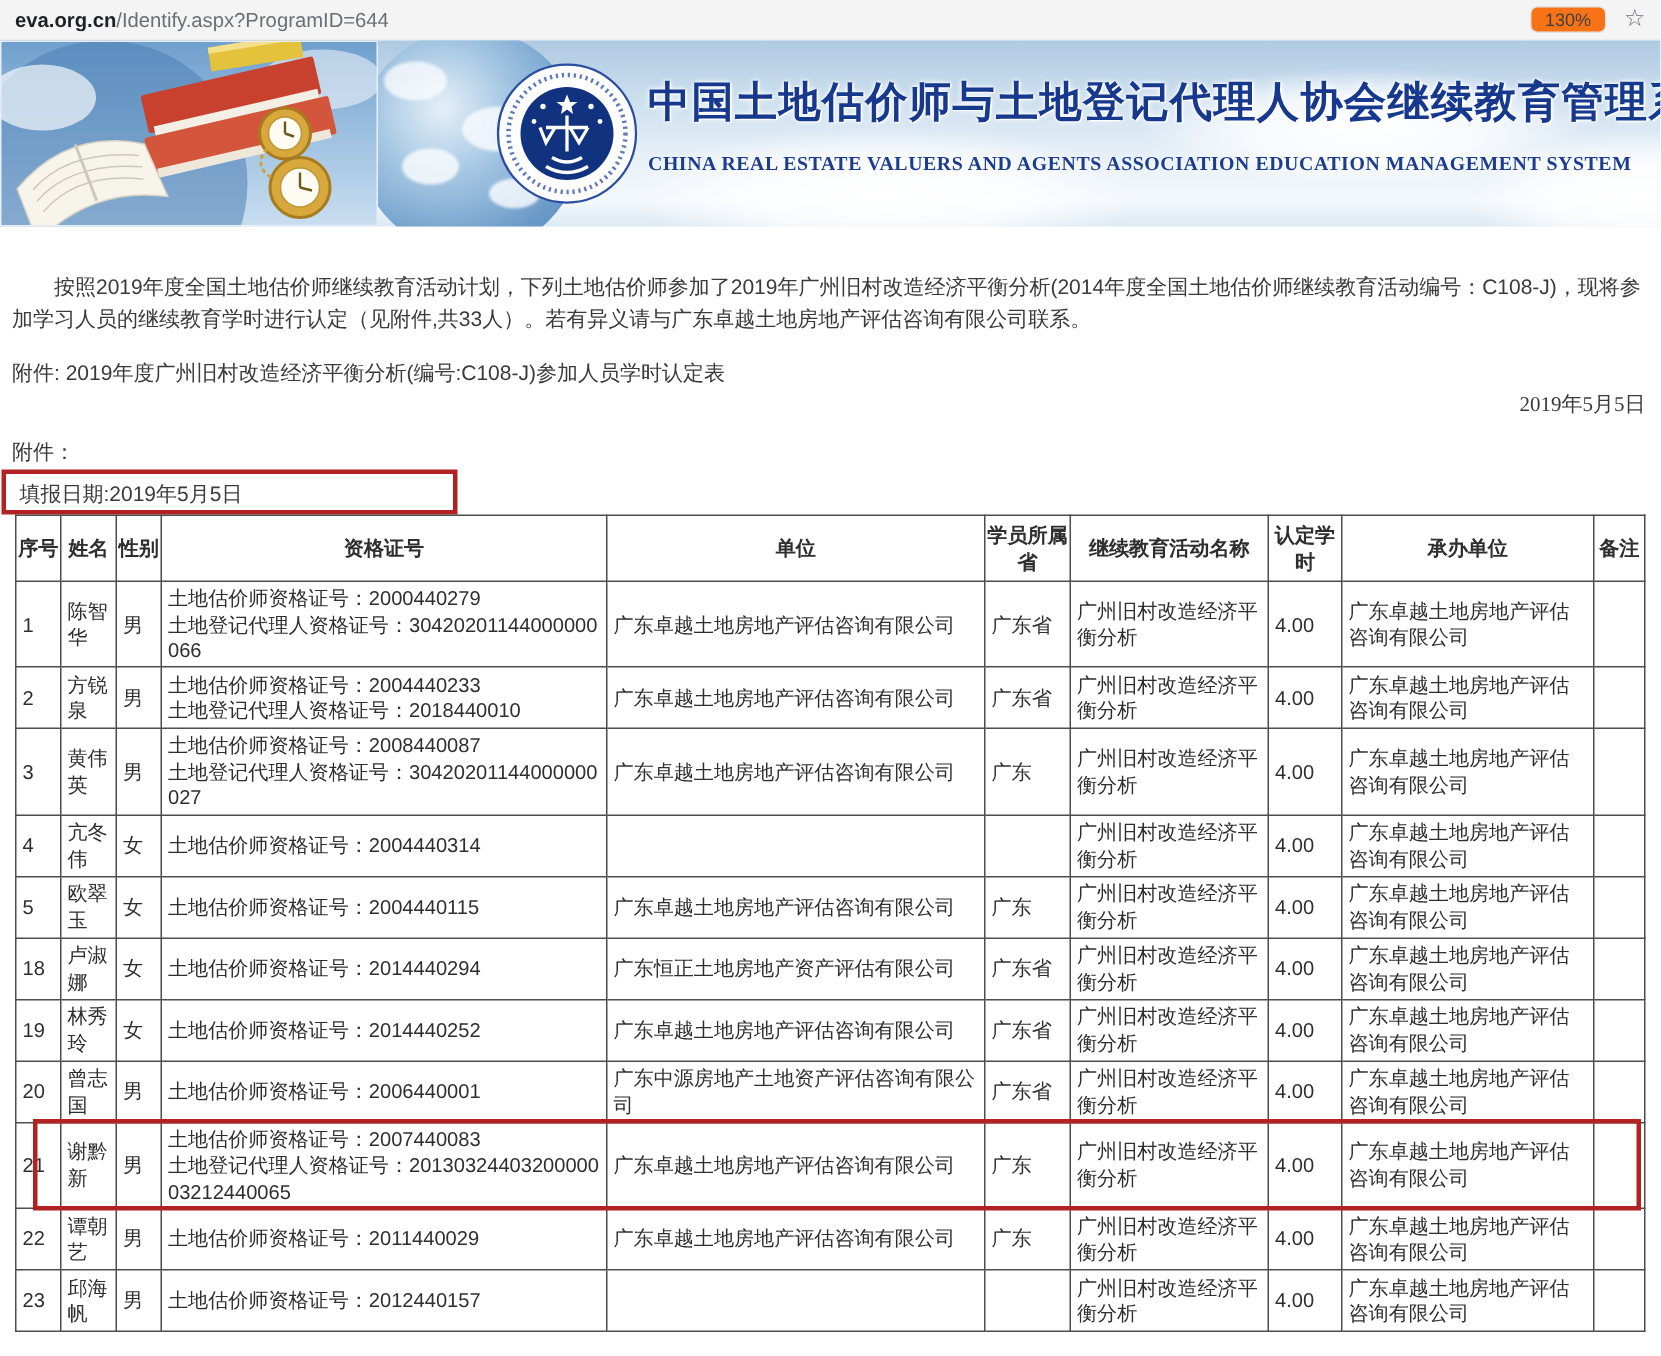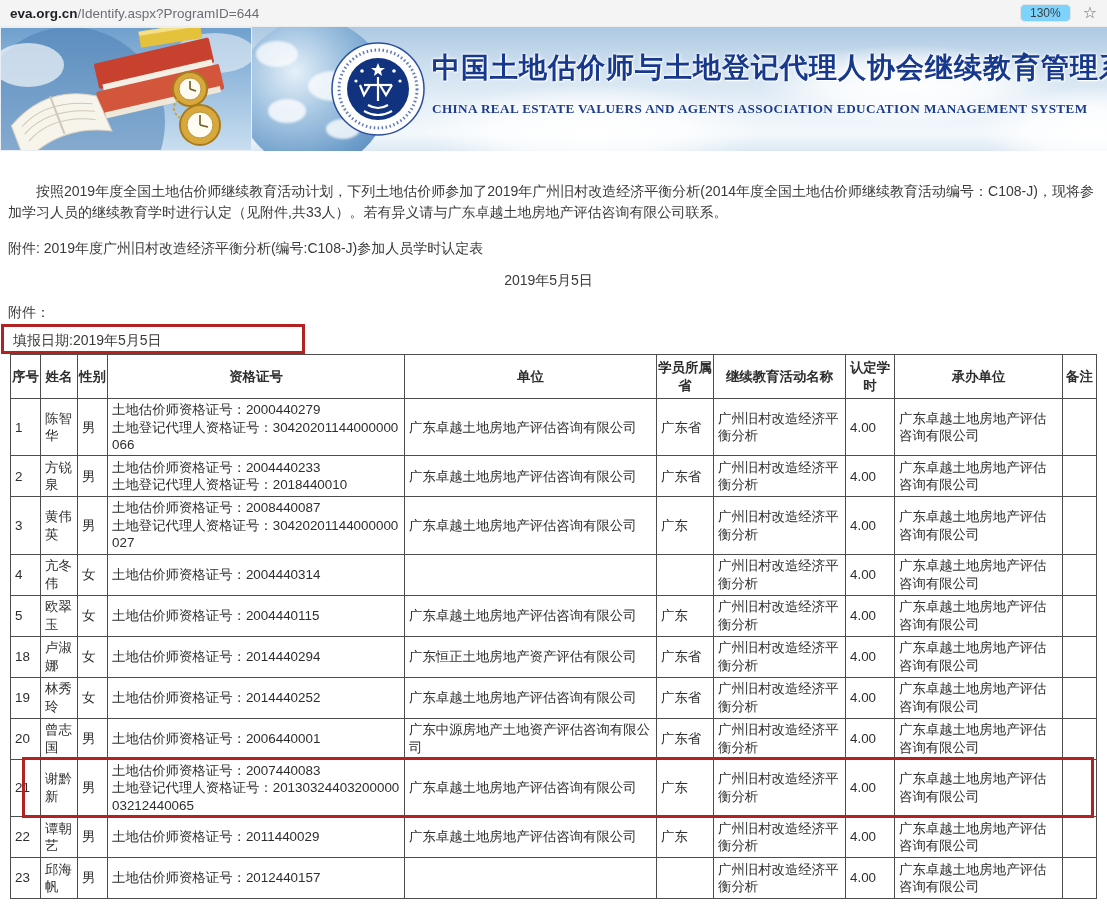--- a/index.html
+++ b/index.html
@@ -4,21 +4,21 @@
 <style>
   * { margin:0; padding:0; box-sizing:border-box; }
   html,body { width:1107px; background:#fff; font-family:"Liberation Sans","DejaVu Sans",sans-serif; color:#333; }
   body { height:904px; overflow:hidden; }
 
   
   .browser-bar { height:27px; background:#f4f4f5; display:flex; align-items:center; padding:0 10px; border-bottom:1px solid #ececec; }
   .url { font-size:13.5px; flex:1 1 auto; white-space:nowrap; overflow:hidden; }
   .url .domain { color:#1f2023; font-weight:bold; }
   .url .path { color:#6b6f74; }
-  .zoom-badge { background:#7dd3fc; border:1px solid #e2e3e5; border-radius:5px; padding:1px 9px; font-size:12px; color:#3c4043; margin-right:12px; }
+  .zoom-badge { background:#f97316; border:1px solid #e2e3e5; border-radius:5px; padding:1px 9px; font-size:12px; color:#3c4043; margin-right:12px; }
   .star { font-size:16px; color:#6b6f74; line-height:1; }
 
   
   .banner { position:relative; height:124px; overflow:hidden;
     background:linear-gradient(180deg,#aec9e2 0%,#cbdeee 30%,#e7f0f8 62%,#f3f8fc 86%,#dce9f4 100%); }
   .banner .cloud { position:absolute; background:radial-gradient(closest-side,#ffffff 0%,rgba(255,255,255,.75) 55%,rgba(255,255,255,0) 100%); border-radius:50%; }
   .banner-globe { position:absolute; left:238px; top:-8px; width:150px; height:150px; border-radius:50%;
     background:radial-gradient(circle at 38% 35%,#e8f2fa 0%,#9dc1e0 35%,#5f93c4 70%,#3f74ab 100%); opacity:.9; }
   .banner-globe .land { position:absolute; background:rgba(255,255,255,.8); border-radius:50%; filter:blur(1px); }
   .banner-photo { position:absolute; left:0; top:0; }
@@ -27,21 +27,21 @@
   .banner-title-cn { font-size:28px; font-weight:bold; color:#16398e; letter-spacing:1px; white-space:nowrap;
     text-shadow:0 0 2px #fff,0 0 4px #fff,1px 1px 0 #fff; }
   .banner-title-en { margin-top:14px; font-family:Liberation Serif, serif; font-size:13.2px; font-weight:bold;
     color:#1b3c8f; letter-spacing:.4px; white-space:nowrap; text-shadow:0 0 2px #fff; }
 
   
   .doc { padding-top:14px; font-size:14px; color:#3a3a3a; }
   .notice-title { text-align:center; font-size:14.5px; margin-bottom:8px; }
   .notice-body { width:1090px; margin:16px 8px; line-height:1.47; text-indent:2em; }
   .notice-attachment { margin:2px 8px 0; line-height:1.5; }
-  .notice-date { text-align:center; margin-right:10px; margin-top:13px; }
+  .notice-date { text-align:right; margin-right:10px; margin-top:2px;font-family:Liberation Serif, serif; }
   .attachment-label { margin:14px 8px 0; }
   .table-title { text-align:center; font-size:14px; margin-top:4px; }
   .fill-date-box { width:304px; height:30px; margin-left:1px; margin-top:2px; border:3px solid #b32222;
     display:flex; align-items:flex-end; padding:0 16px 1px 9px; font-size:14px; }
 
   
   .table-wrapper { position:relative; width:1086px; margin-left:10px; margin-top:0px; }
   table { border-collapse:collapse; table-layout:fixed; width:1086px; font-size:13.4px; color:#2e2e2e; }
   th,td { border:1px solid #4d4d4d; padding:2px 4px; vertical-align:middle; line-height:1.3; overflow:hidden; }
   th { font-weight:bold; height:44px; text-align:center; padding:2px 1px; }

